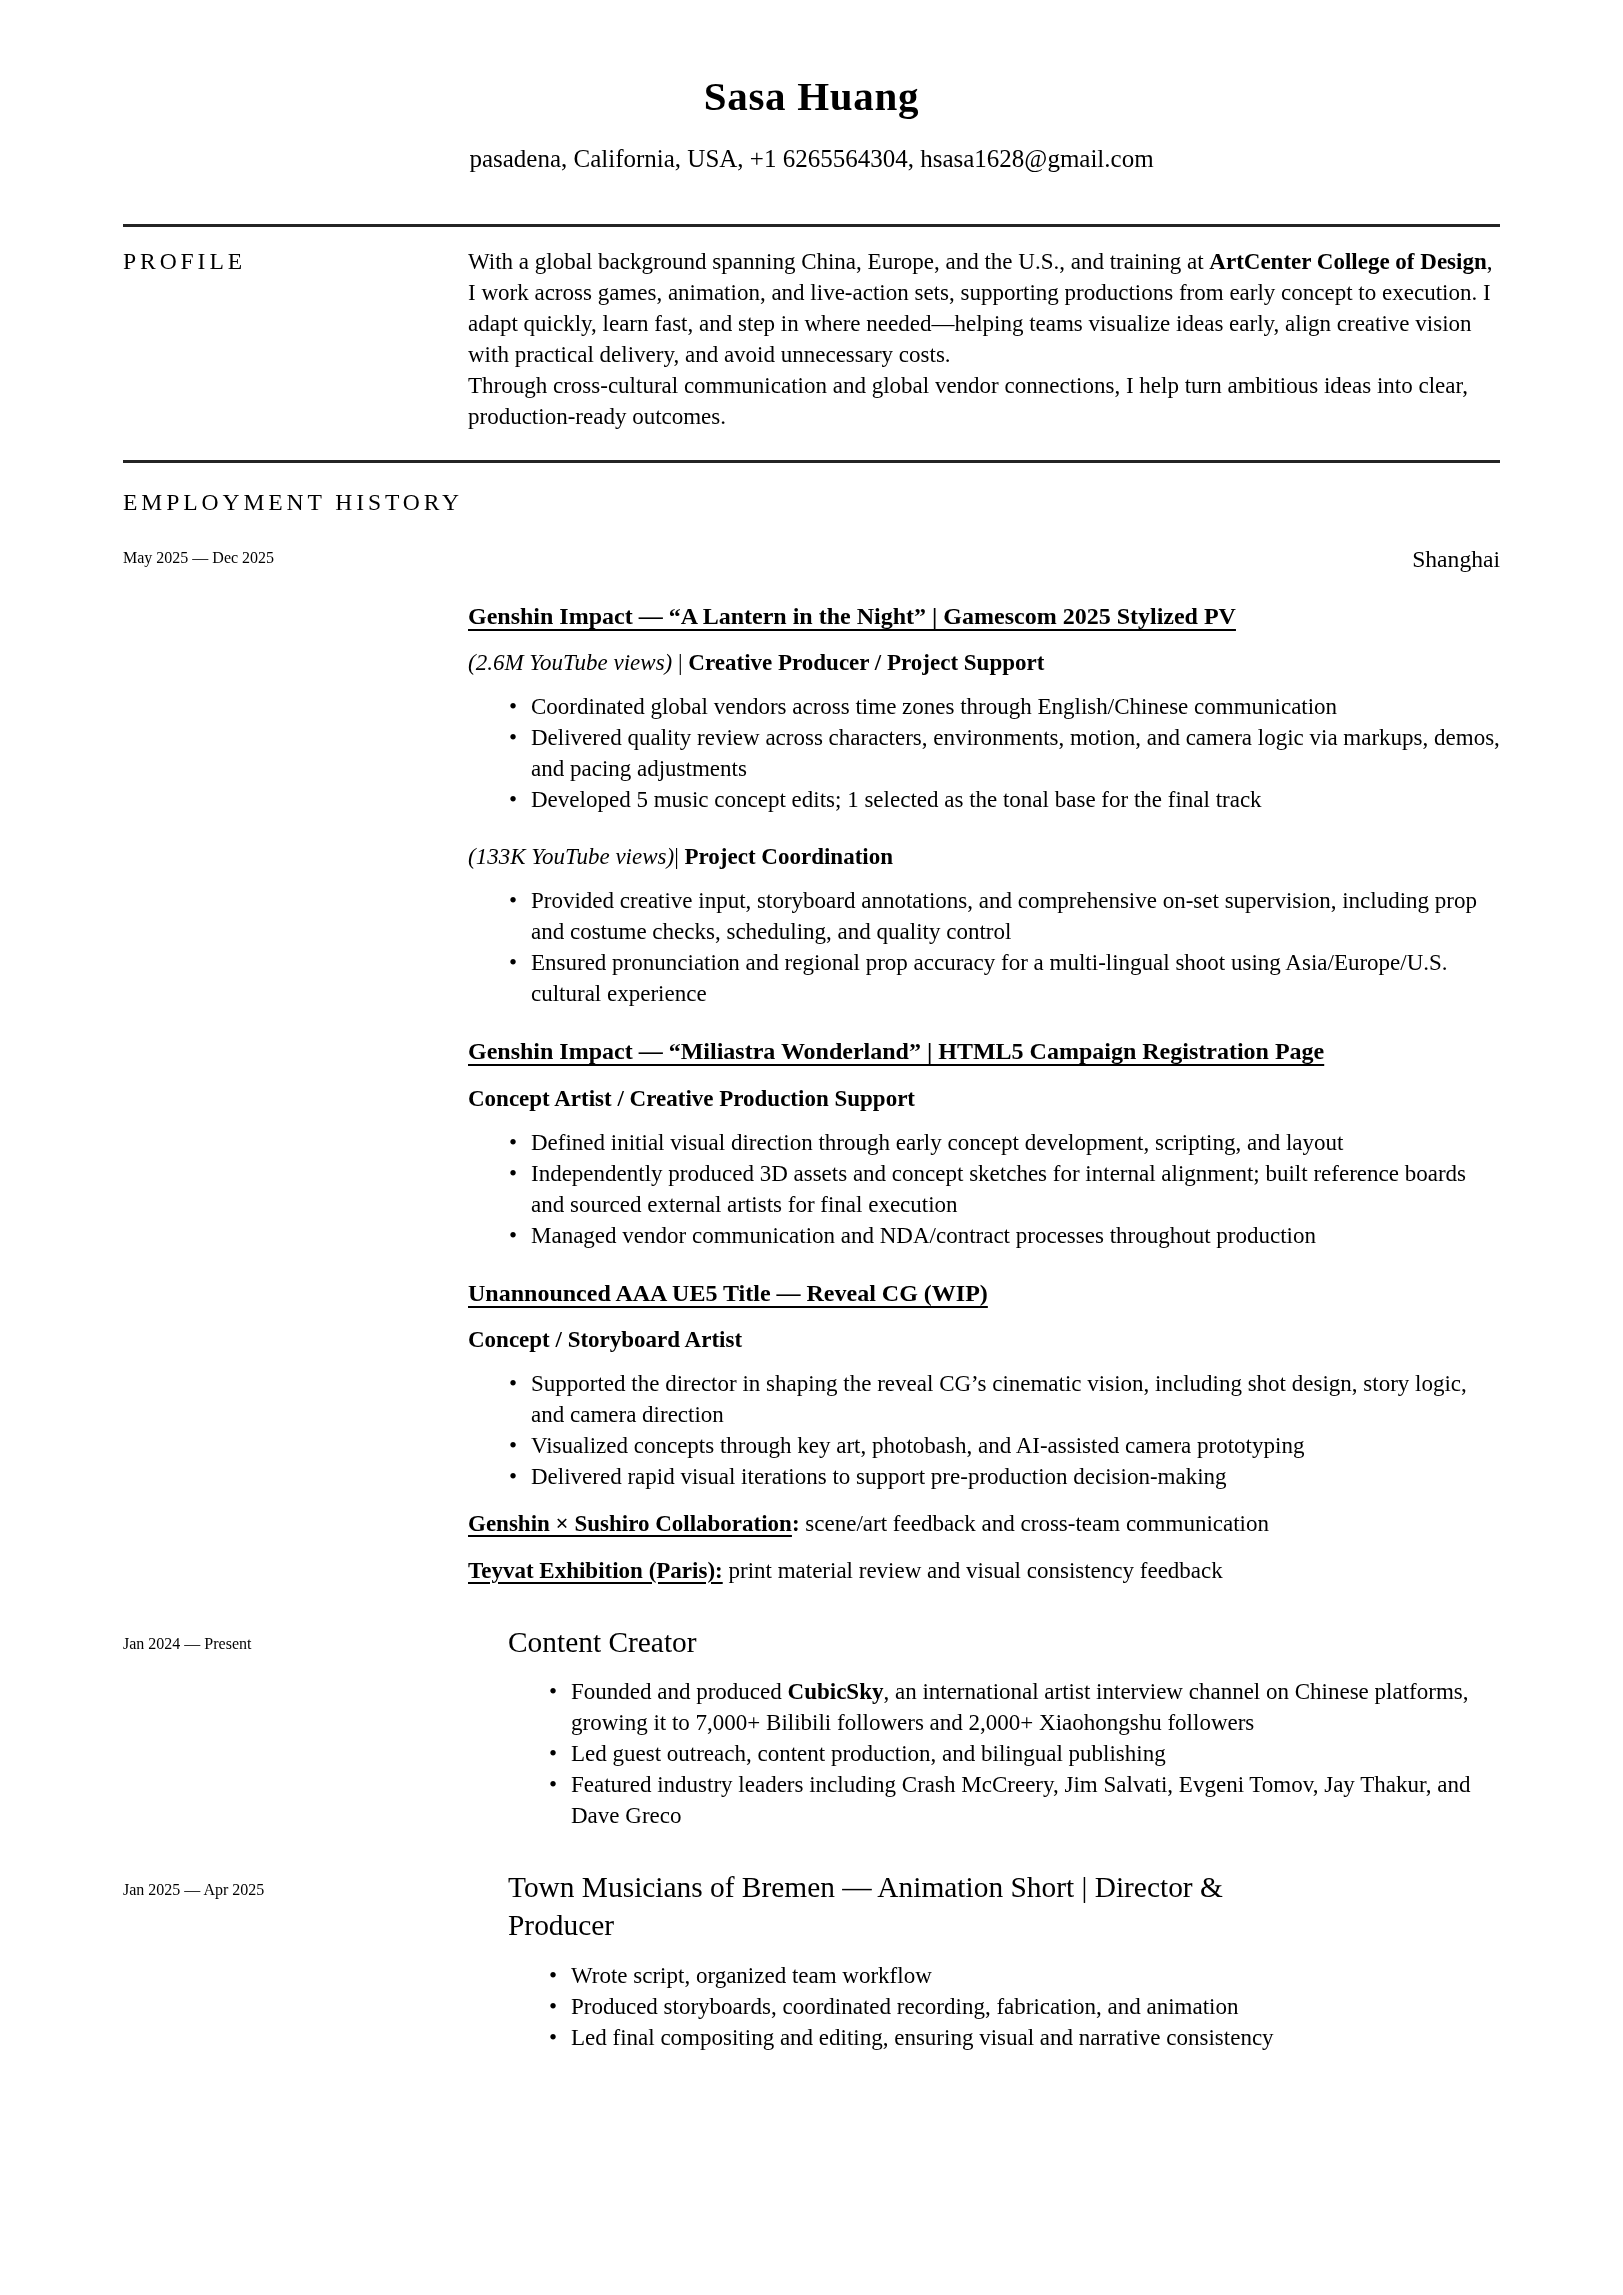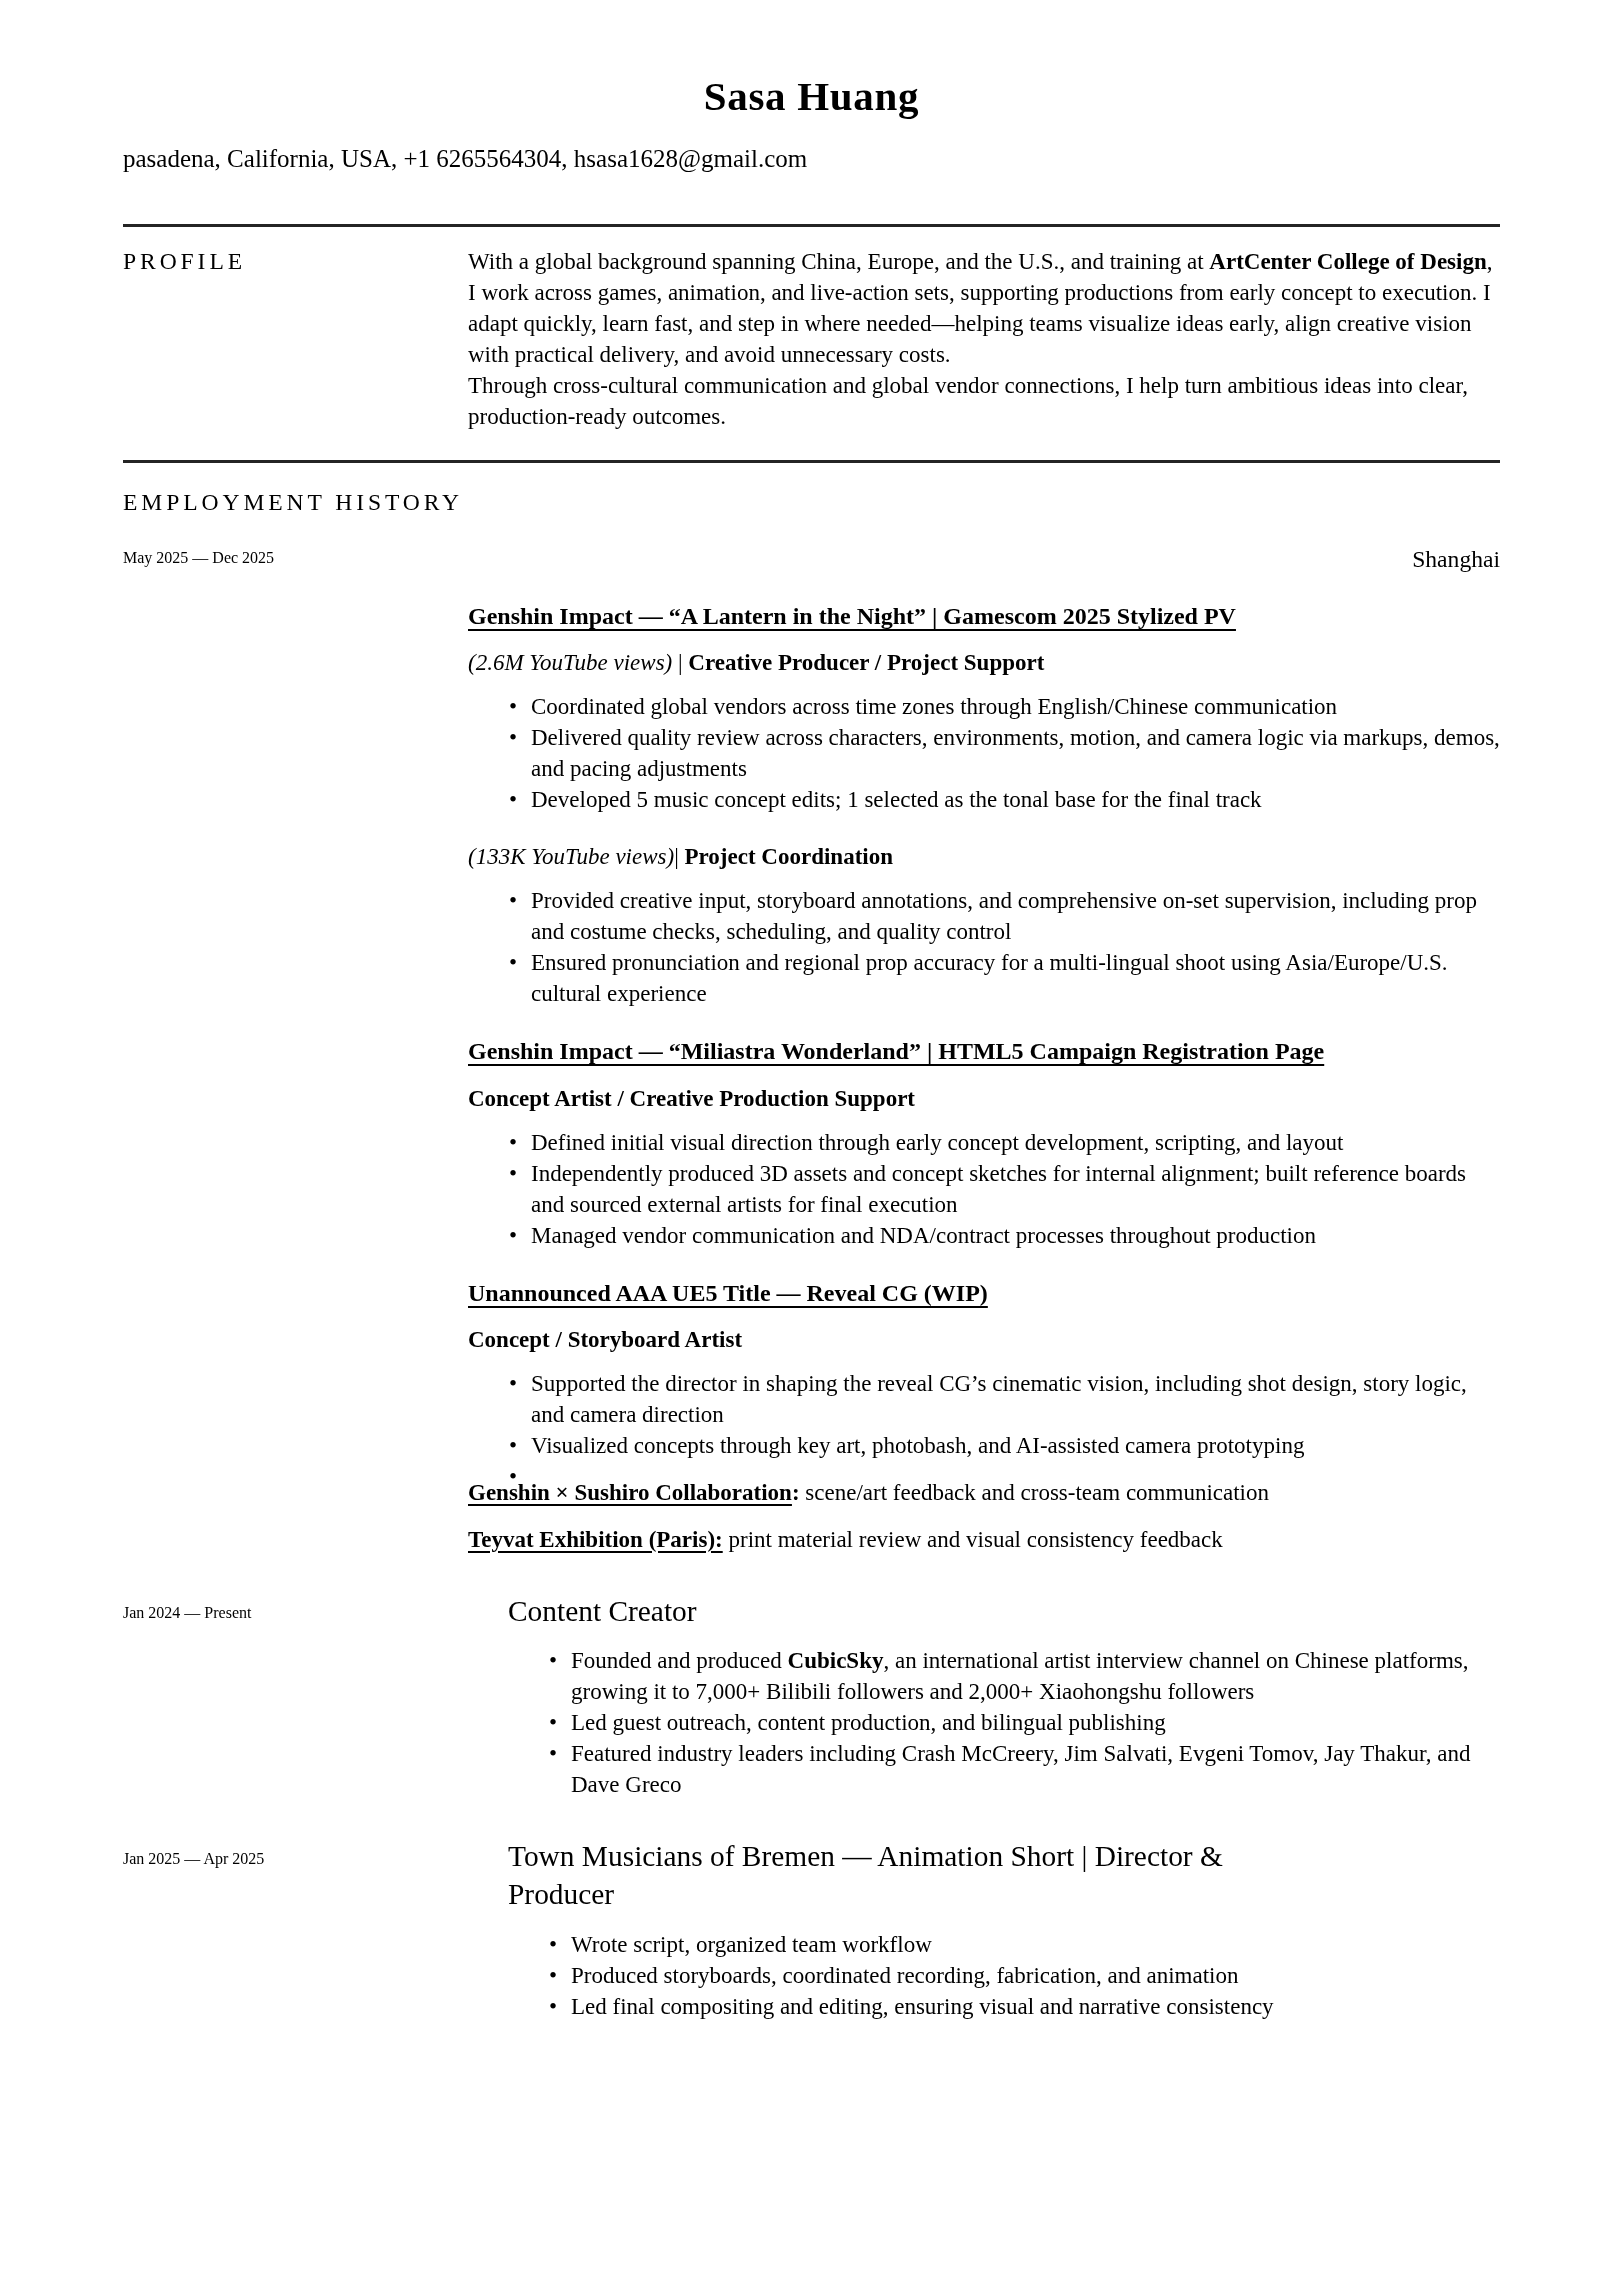--- a/index.html
+++ b/index.html
@@ -4,21 +4,21 @@
 <style>
   html,body { margin:0; padding:0; background:#ffffff; }
   .page {
     width:1623px; height:2295px; position:relative; overflow:hidden;
     background:#ffffff; color:#000000;
     font-family:Liberation Serif, serif;
   }
   .inner { padding:73px 123px 0 123px; }
 
   .name { text-align:center; font-size:41px; line-height:46px; font-weight:bold; letter-spacing:0.7px; }
-  .contact { text-align:left; font-size:25px; line-height:31px; margin-top:23.6px; }
+  .contact { text-align:center; font-size:25px; line-height:31px; margin-top:23.6px; }
 
   .rule { height:3.3px; background:#242424; margin-top:50px; }
   .rule.r2 { margin-top:27.5px; }
 
   .grid { display:grid; grid-template-columns:345px 1fr; }
   .sec-label { font-size:23.6px; letter-spacing:3.9px; line-height:31px; }
   .profile-grid { margin-top:19.6px; }
   .profile-body { font-size:23px; line-height:31px; }
 
   .eh-label { margin-top:23.6px; }
@@ -106,21 +106,21 @@
             <li><span class="marker">•</span><span>Managed vendor communication and NDA/contract processes throughout production</span></li>
           </ul>
         </div>
 
         <div class="proj">
           <div class="proj-heading">Unannounced AAA UE5 Title — Reveal CG (WIP)</div>
           <div class="sub b">Concept / Storyboard Artist</div>
           <ul class="bullets">
             <li><span class="marker">•</span><span>Supported the director in shaping the reveal CG’s cinematic vision, including shot design, story logic, and camera direction</span></li>
             <li><span class="marker">•</span><span>Visualized concepts through key art, photobash, and AI-assisted camera prototyping</span></li>
-            <li><span class="marker">•</span></li>
+            <li><span class="marker">•</span><span>Delivered rapid visual iterations to support pre-production decision-making</span></li>
           </ul>
         </div>
 
         <div class="extra"><span class="lead">Genshin × Sushiro Collaboration</span><span class="b">:</span><span> scene/art feedback and cross-team communication</span></div>
         <div class="extra"><span class="lead">Teyvat Exhibition (Paris):</span><span class="b"></span><span> print material review and visual consistency feedback</span></div>
       </div>
     </div>
 
     <div class="job spaced">
       <div class="dates">Jan 2024 — Present</div>

